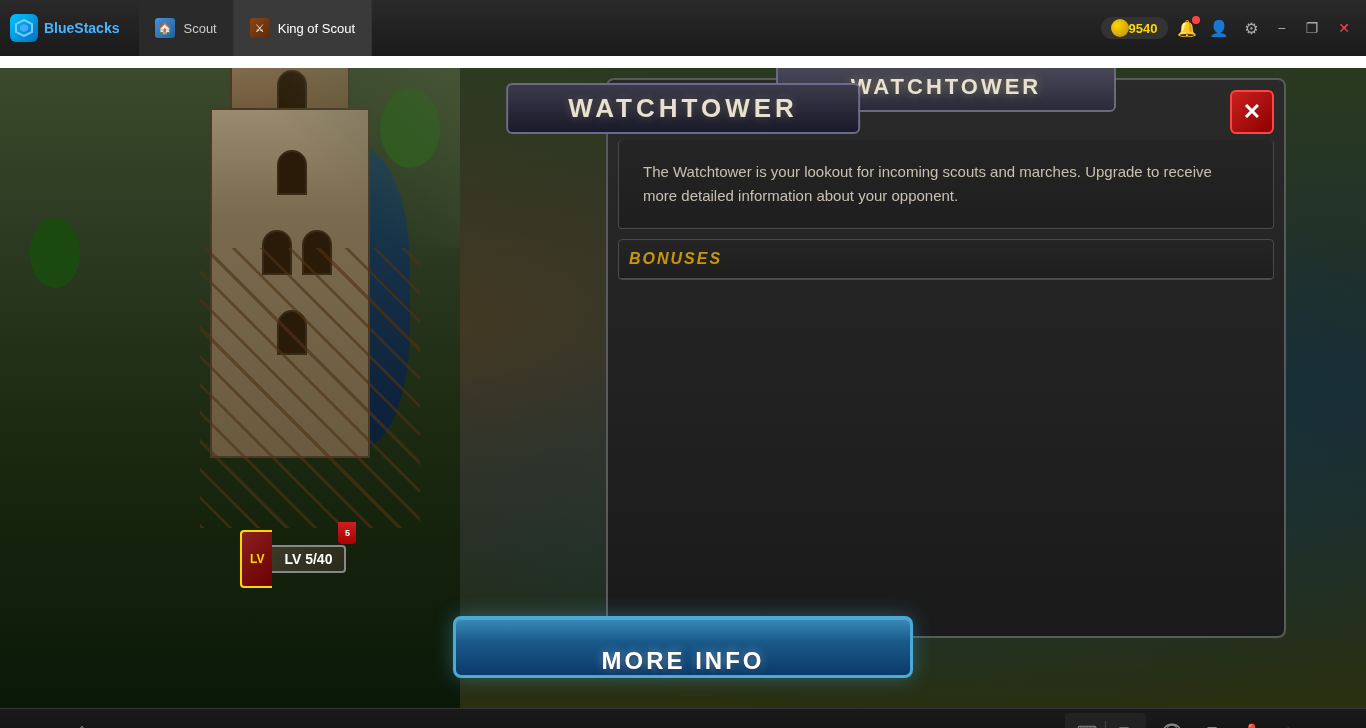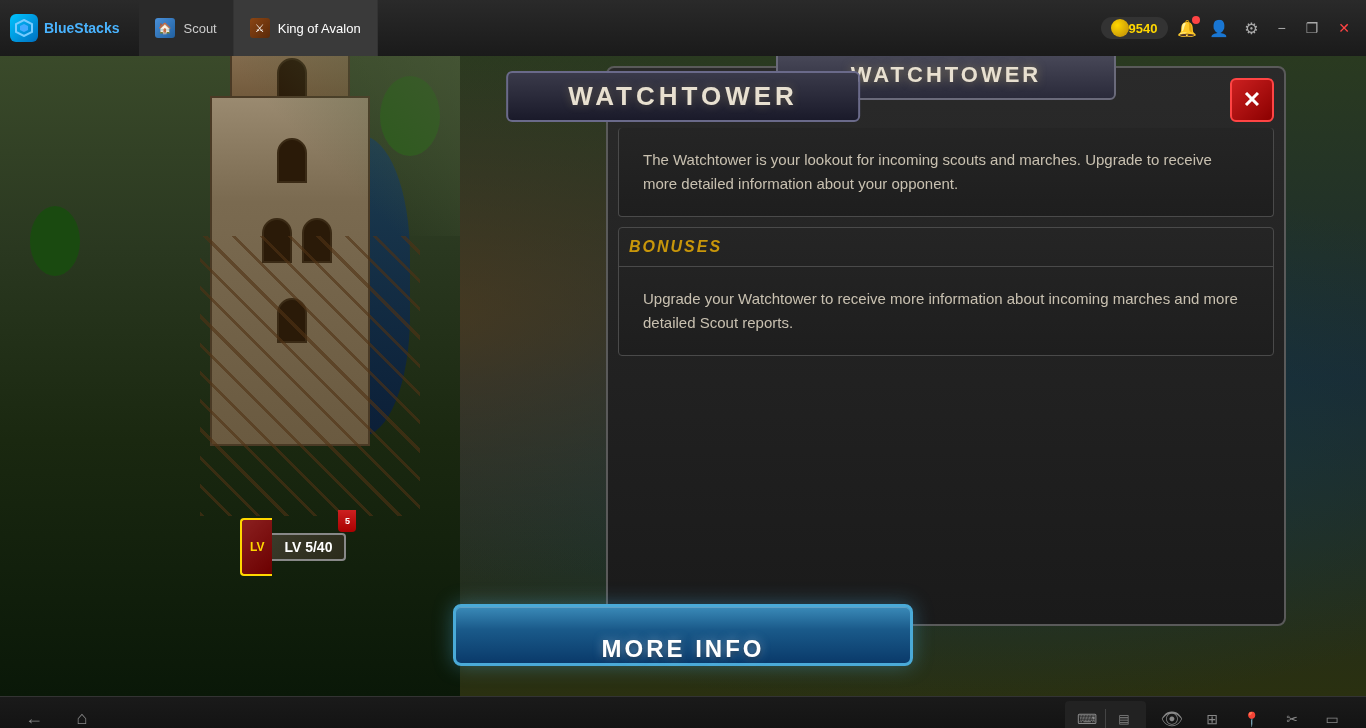--- a/index.html
+++ b/index.html
@@ -93,20 +93,21 @@
     .win-btn { font-size: 14px; color: #aaa; cursor: pointer; padding: 2px 6px; }
     .win-btn.close-btn { color: #ff4444; }
 
     
     #game-area {
       width: 100%;
       height: calc(728px - 44px - 44px);
       position: relative;
       overflow: hidden;
       background: #1a2a1a;
+      margin-top: 12px;
     }
 
     
     .game-bg {
       position: absolute;
       inset: 0;
       background:
         radial-gradient(ellipse at 30% 40%, rgba(80,60,30,0.8) 0%, transparent 50%),
         radial-gradient(ellipse at 70% 60%, rgba(20,60,80,0.6) 0%, transparent 50%),
         linear-gradient(180deg, #2a3a20 0%, #1a2a30 50%, #2a3010 100%);
@@ -434,21 +435,21 @@
     <span class="bs-name">BlueStacks</span>
   </div>
 
   <div class="tab-area">
     <div class="tab">
       <div class="tab-icon home-icon">🏠</div>
       <span>Scout</span>
     </div>
     <div class="tab active">
       <div class="tab-icon game-icon">⚔</div>
-      <span>King of Avalon</span>
+      <span>King of Scout</span>
     </div>
   </div>
 
   <div class="titlebar-right">
     <div class="coin-area">
       <div class="coin-circle"></div>
       <span class="coin-count">9540</span>
     </div>
     <div class="bell-wrapper">
       <div class="titlebar-icon">🔔</div>
@@ -516,23 +517,20 @@
     <div class="panel-content">
 
       <div class="desc-box" style="border-radius:4px; margin-top:20px;">
         <p class="desc-text">The Watchtower is your lookout for incoming scouts and marches. Upgrade to receive more detailed information about your opponent.</p>
       </div>
 
       <div class="bonuses-section">
         <div class="bonuses-header">
           <span class="bonuses-title">BONUSES</span>
         </div>
-        <div class="bonuses-content">
-          <p class="bonuses-text">Upgrade your Watchtower to receive more information about incoming marches and more detailed Scout reports.</p>
-        </div>
       </div>
     </div>
   </div>
 
   <div class="more-info-btn">
     <span class="more-info-text">MORE INFO</span>
   </div>
 </div>
 
 <div id="taskbar">

